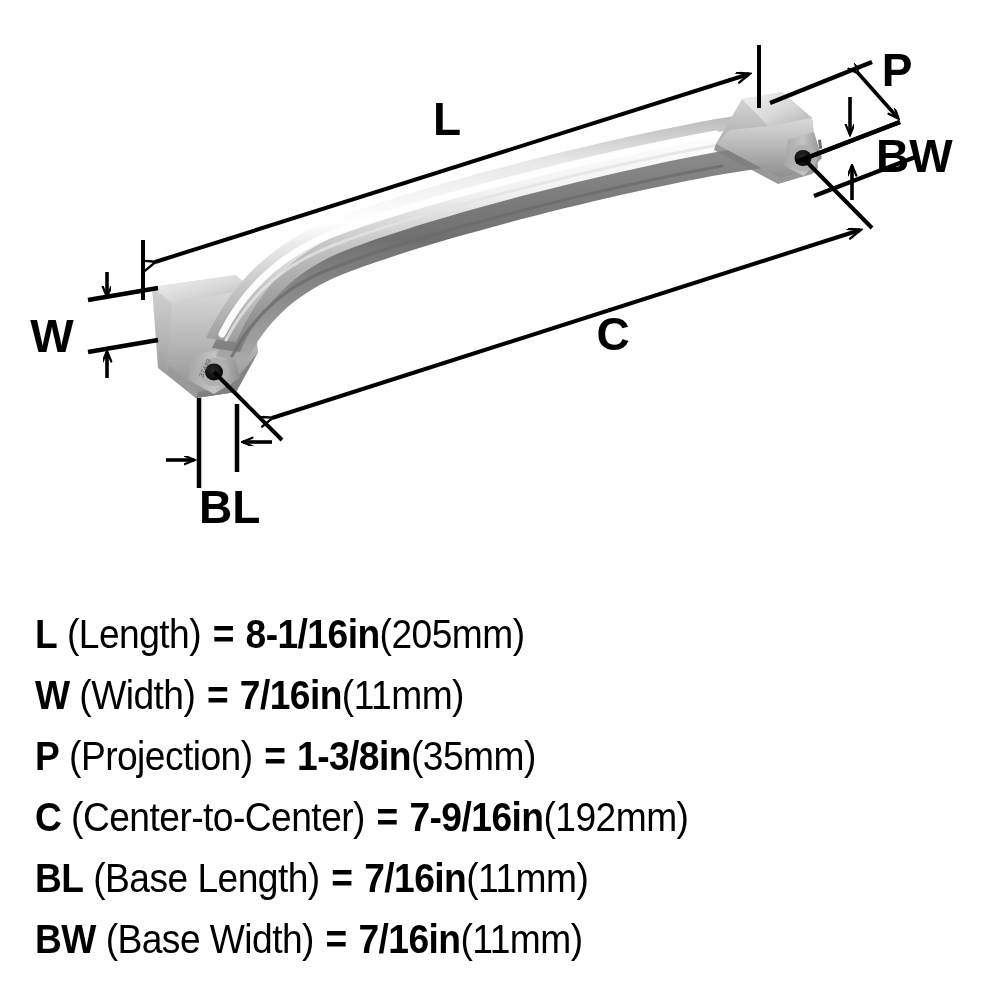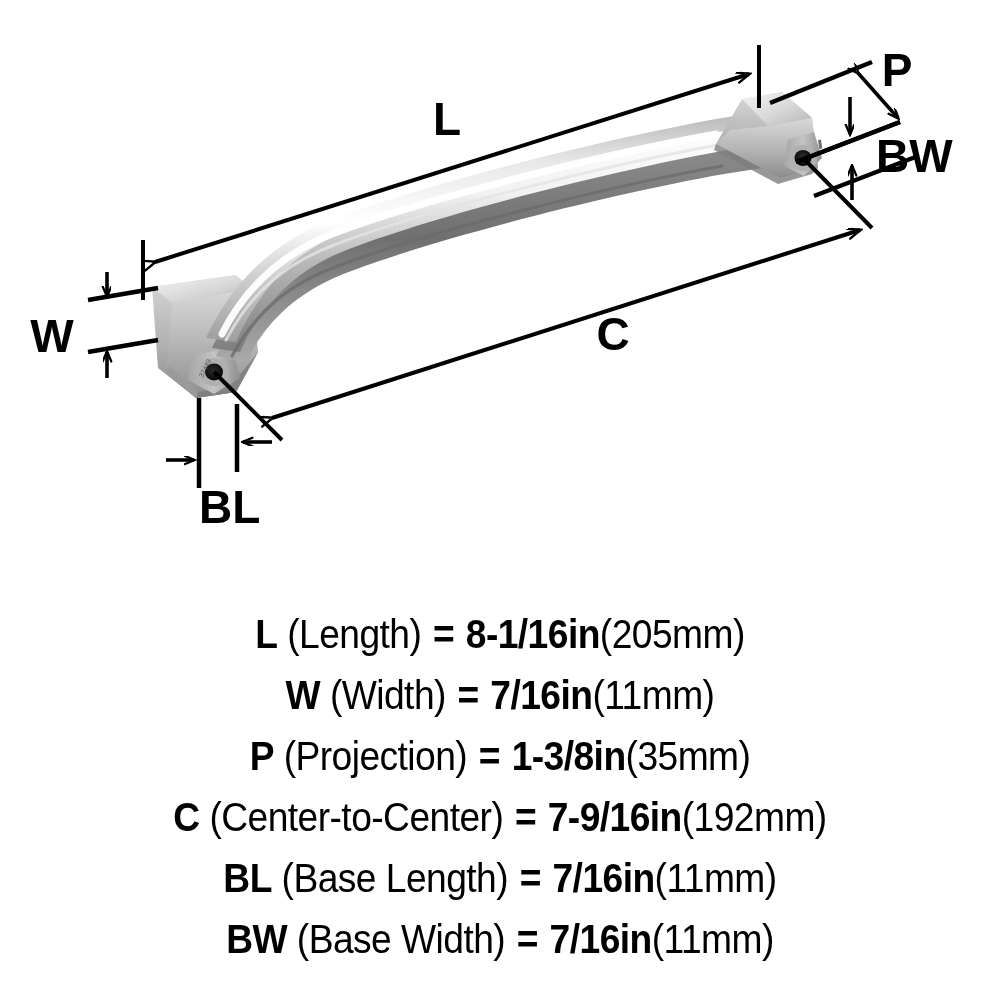--- a/index.html
+++ b/index.html
@@ -30,21 +30,21 @@
   .dim-label {
     font-family: "Liberation Sans", sans-serif;
     font-weight: bold;
     fill: #000000;
   }
   #spec-list {
     position: absolute;
     left: 0;
     top: 604px;
     width: 1000px;
-    text-align: center;
+    text-align: left;
   }
   .spec-row {
     font-family: "Liberation Sans", sans-serif;
     font-size: 40px;
     line-height: 61px;
     white-space: nowrap;
     letter-spacing: -0.6px;
     transform: scaleX(0.93);
     transform-origin: center center;
   }

